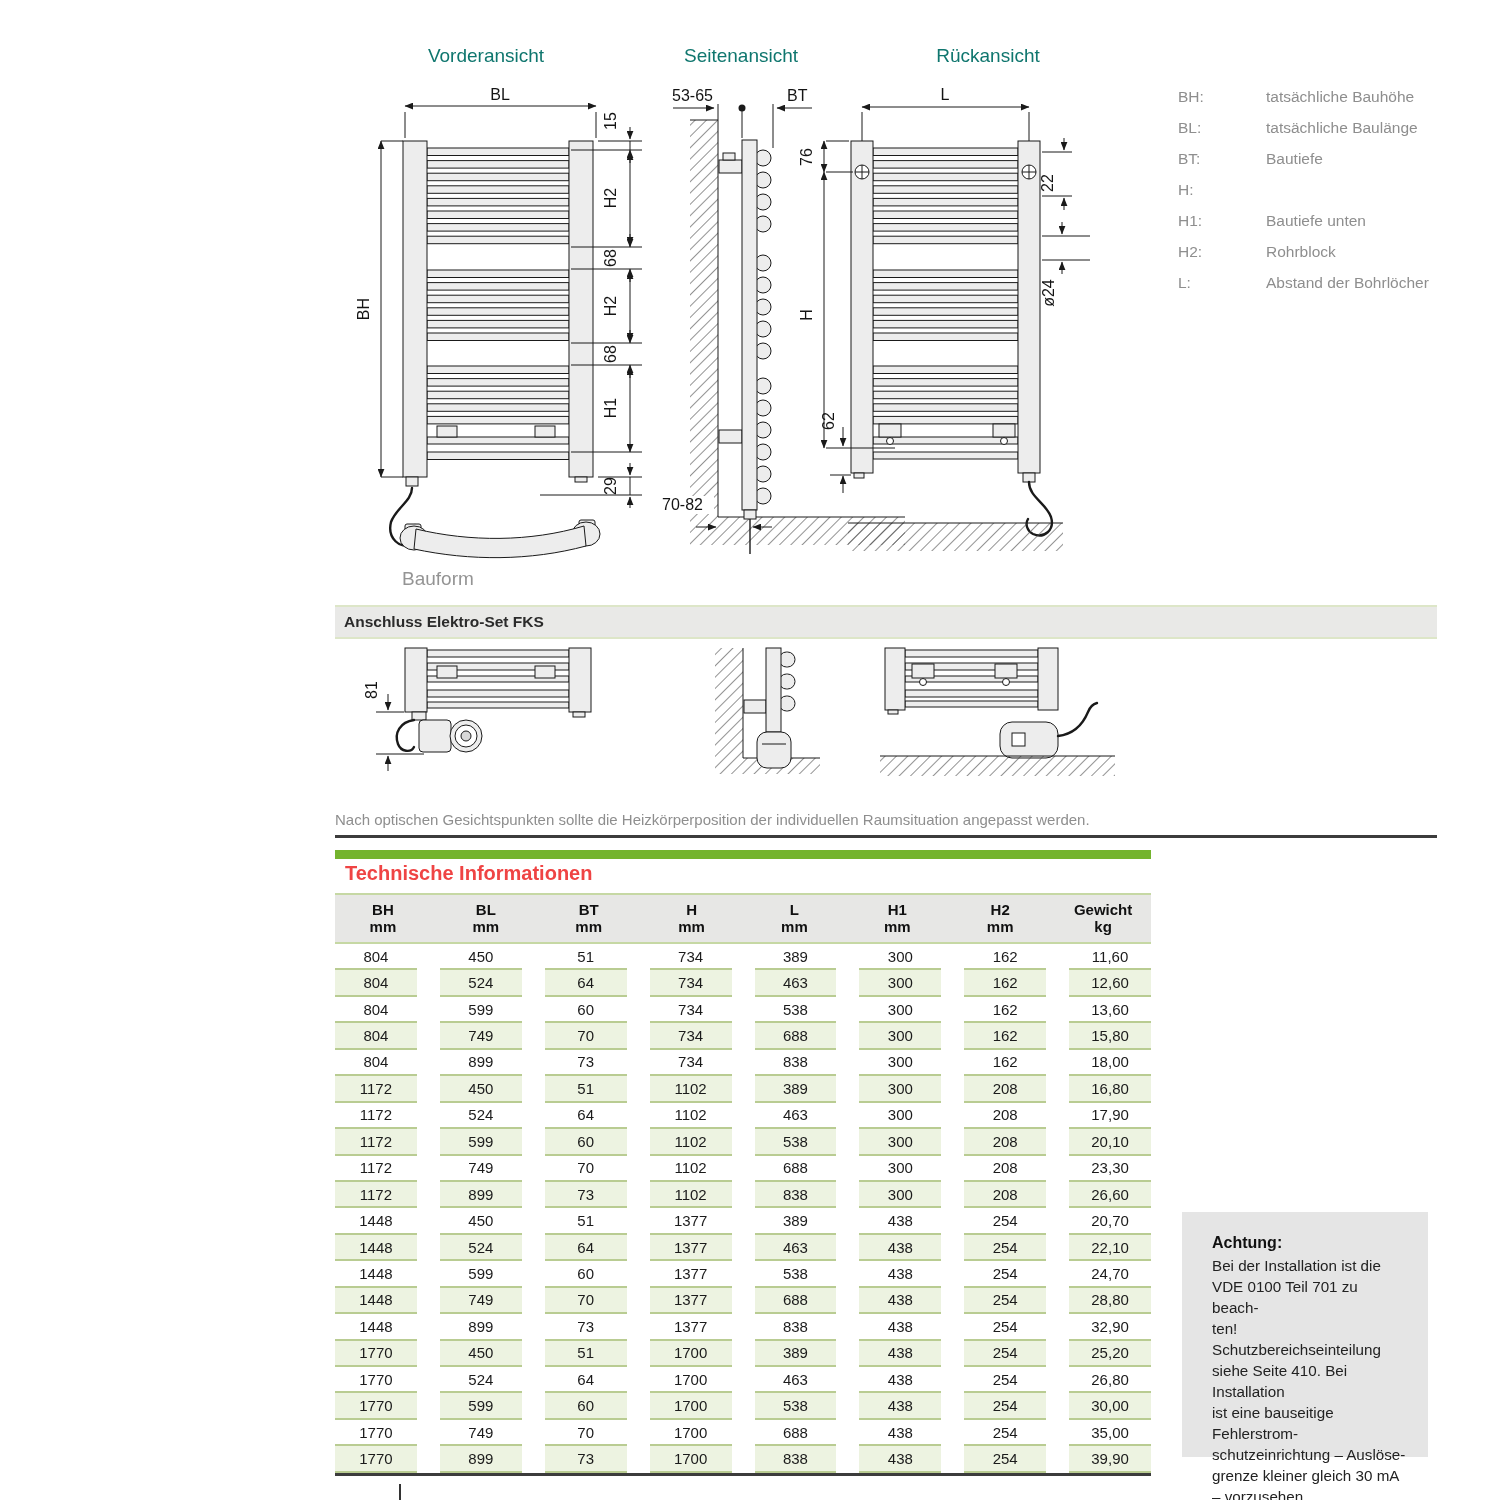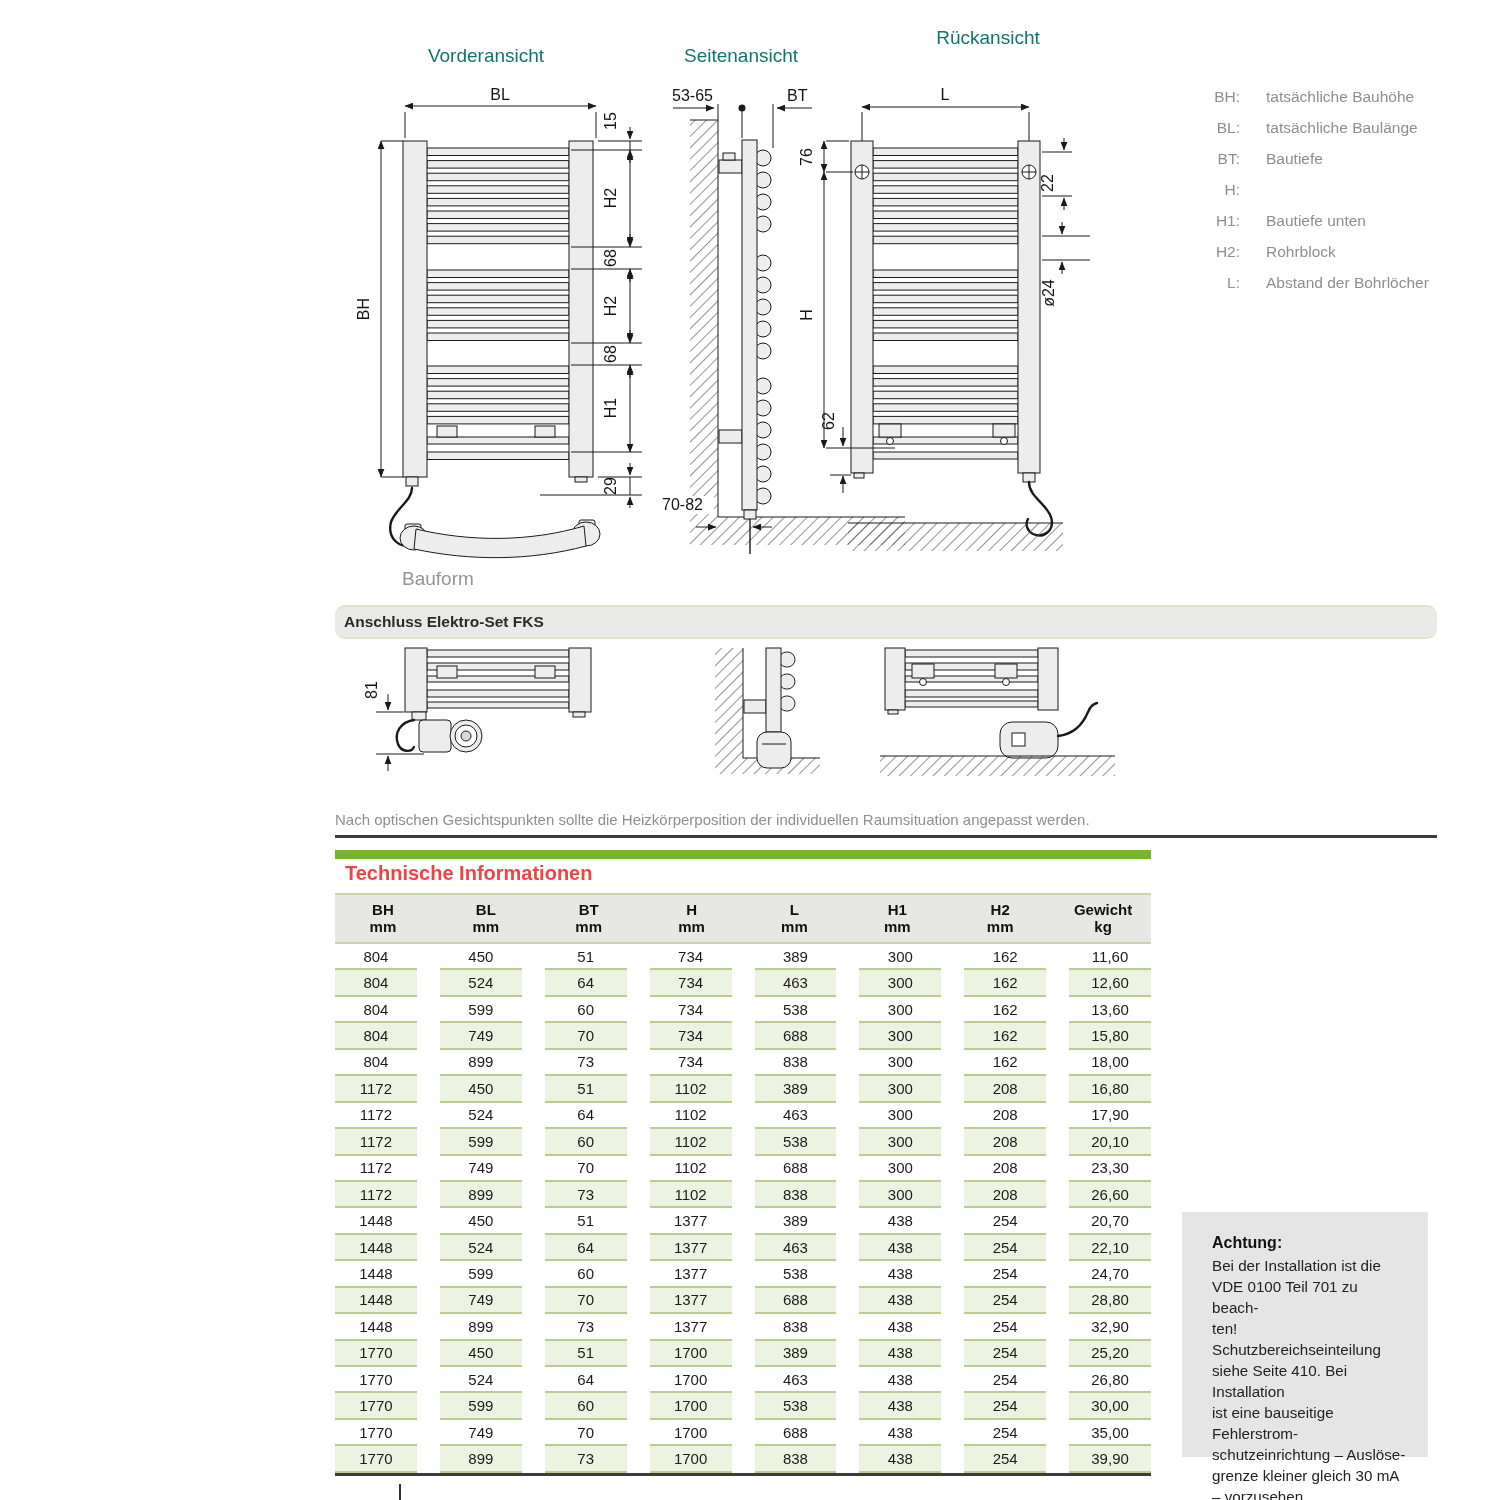--- a/index.html
+++ b/index.html
@@ -3,26 +3,26 @@
 <meta charset="utf-8">
 <style>
   html,body{margin:0;padding:0;background:#fff;}
   #canvas{position:relative;width:1500px;height:1500px;background:#ffffff;overflow:hidden;
           font-family:"Liberation Sans", sans-serif;color:#1a1a1a;}
   .abs{position:absolute;}
   .view-title{position:absolute;transform:translateX(-50%);font-size:19px;color:#0f766e;white-space:nowrap;}
   
   #legend{position:absolute;left:1178px;top:86px;width:260px;}
   .legend-row{display:flex;margin-bottom:10px;font-size:15.5px;color:#8e8e8e;line-height:21px;}
-  .legend-key{width:62px;flex:0 0 62px;text-align:right;}
+  .legend-key{width:62px;flex:0 0 62px;}
   .legend-text{white-space:pre-line;margin-left:26px;}
   
   #elektro-band{position:absolute;left:335px;top:605px;width:1102px;height:34px;box-sizing:border-box;
     background:#e9e9e7;border-top:2px solid #dde6c8;border-bottom:2px solid #dde6c8;
-    font-size:15.5px;font-weight:bold;color:#2b2b2b;line-height:30px;padding-left:9px;border-radius:10px;}
+    font-size:15.5px;font-weight:bold;color:#2b2b2b;line-height:30px;padding-left:9px;}
   #note{position:absolute;left:335px;top:811px;font-size:15px;color:#8e8e8e;}
   #rule-top{position:absolute;left:335px;top:835px;width:1102px;height:3px;background:#3c3c3c;}
   #green-bar{position:absolute;left:335px;top:850px;width:816px;height:9px;background:#74b42e;}
   #table-title{position:absolute;left:345px;top:862px;font-size:20px;font-weight:bold;color:#ef4444;}
   
   #thead{position:absolute;left:335px;top:893px;width:816px;height:51px;box-sizing:border-box;
     background:#e7e7e5;border-top:2px solid #c6d8a4;border-bottom:2px solid #c6d8a4;
     display:grid;grid-template-columns:repeat(8,1fr);column-gap:7px;}
   .hcell{text-align:center;padding-top:6px;font-weight:bold;font-size:15px;line-height:17px;color:#111;}
   #tbody{position:absolute;left:335px;top:944px;width:816px;display:grid;
@@ -47,21 +47,21 @@
   .dl-gray{font-family:"Liberation Sans",sans-serif;font-size:19px;fill:#949494;}
   .cable{stroke:#1a1a1a;stroke-width:2.4;fill:none;stroke-linecap:round;}
 </style>
 </head>
 <body>
 
 <div id="canvas">
 
   <div class="view-title" style="left:486px;top:45px;">Vorderansicht</div>
   <div class="view-title" style="left:741px;top:45px;">Seitenansicht</div>
-  <div class="view-title" style="left:988px;top:27px;">Rückansicht</div>
+  <div class="view-title" style="left:988px;top:45px;">Rückansicht</div>
 
   <div id="legend">
       <div class="legend-row">
         <div class="legend-key">BH:</div>
         <div class="legend-text">tatsächliche Bauhöhe</div>
       </div>
       <div class="legend-row">
         <div class="legend-key">BL:</div>
         <div class="legend-text">tatsächliche Baulänge</div>
       </div>

